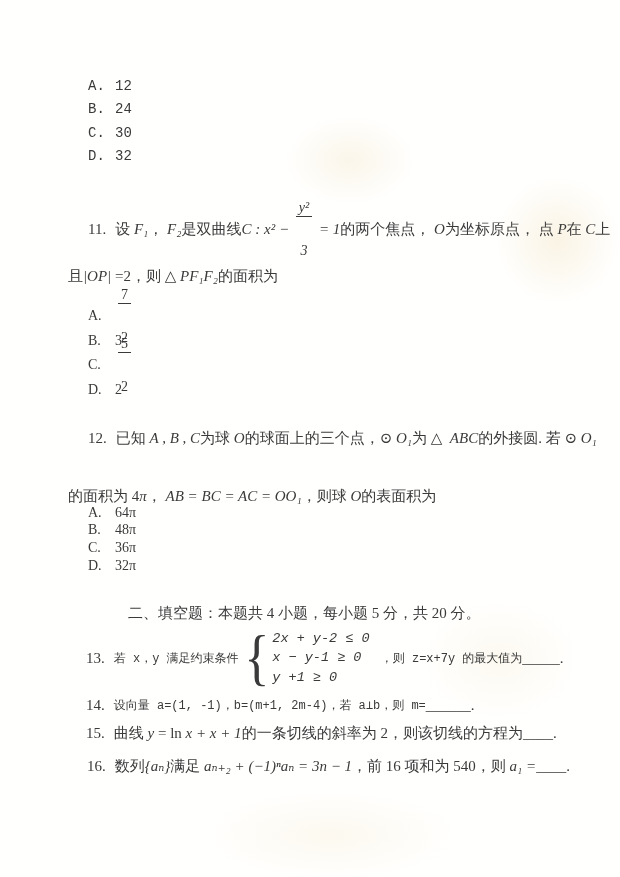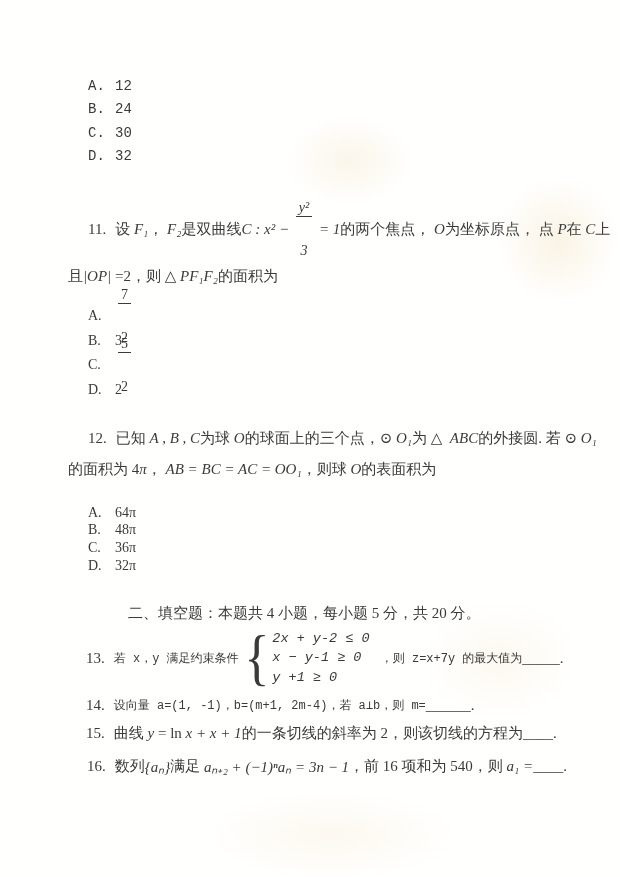--- a/index.html
+++ b/index.html
@@ -16,21 +16,21 @@
   .abs{position:absolute;}
   .blob{position:absolute;border-radius:50%;pointer-events:none;}
   .blob.b1{left:285px;top:115px;width:130px;height:90px;background:radial-gradient(closest-side,rgba(247,238,217,.55),rgba(247,238,217,0));}
   .blob.b2{left:495px;top:175px;width:125px;height:130px;background:radial-gradient(closest-side,rgba(247,236,212,.6),rgba(247,236,212,0));}
   .blob.b3{left:200px;top:790px;width:260px;height:90px;background:radial-gradient(closest-side,rgba(249,241,222,.45),rgba(249,241,222,0));}
   .blob.b4{left:420px;top:600px;width:160px;height:120px;background:radial-gradient(closest-side,rgba(248,240,220,.4),rgba(248,240,220,0));}
 
   .qline{display:flex;align-items:center;white-space:pre;}
   .qline span{white-space:pre;}
   .qnum{margin-right:9px;}
-  .m{font-style:italic;font-family:Liberation Serif, serif;}
+  .m{font-style:italic;}
   .tw{font-family:"Liberation Mono","DejaVu Sans Mono","Liberation Serif",serif;font-size:12px;}
 
   .frac{display:inline-flex;flex-direction:column;align-items:center;line-height:1.1;margin:0 3px;font-size:14px;vertical-align:middle;gap:26px;}
   .frac .num{border-bottom:1.4px solid #3a3a3a;padding:0 3px;display:block;}
   .frac .den{display:block;}
   .frac.it{font-style:italic;}
 
   .optrow{display:flex;align-items:center;}
   .opt-label{width:27px;flex:0 0 27px;}
   .grp10 .optrow{height:23.5px;font-size:14px;}
@@ -105,21 +105,21 @@
         <span>2</span>
       </div>
     </div>
   </section>
 
   <section>
     <div class="abs qline" style="left:88px;top:428px;height:20px;">
       <span class="qnum">12.</span>
       <span class="qline"><span class="cn">已知 </span><span class="m">A , B , C</span><span class="cn">为球 </span><span class="m">O</span><span class="cn">的球面上的三个点，⊙ </span><span class="m">O₁</span><span class="cn">为 △  </span><span class="m">ABC</span><span class="cn">的外接圆. 若 ⊙ </span><span class="m">O₁</span></span>
     </div>
-    <div class="abs qline" style="left:68px;top:459px;height:20px;">
+    <div class="abs qline" style="left:68px;top:486px;height:20px;">
       <span class="qline"><span class="cn">的面积为 4</span><span class="m">π</span><span class="cn">， </span><span class="m">AB = BC = AC = OO₁</span><span class="cn">，则球 </span><span class="m">O</span><span class="cn">的表面积为</span></span>
     </div>
     <div class="abs grp12" style="left:88px;top:504px;">
       <div class="optrow">
         <span class="opt-label">A.</span>
         <span>64π</span>
       </div>
       <div class="optrow">
         <span class="opt-label">B.</span>
         <span>48π</span>

